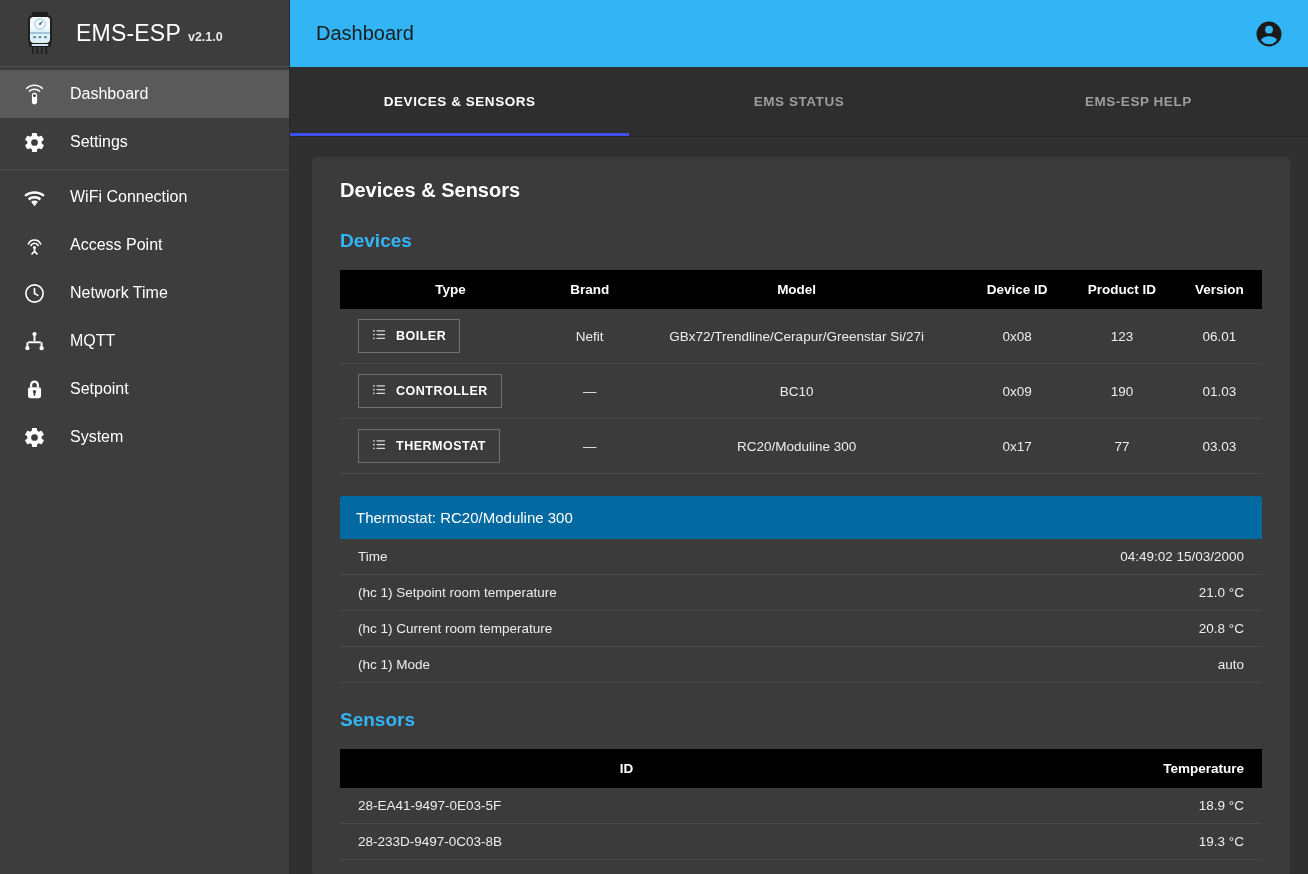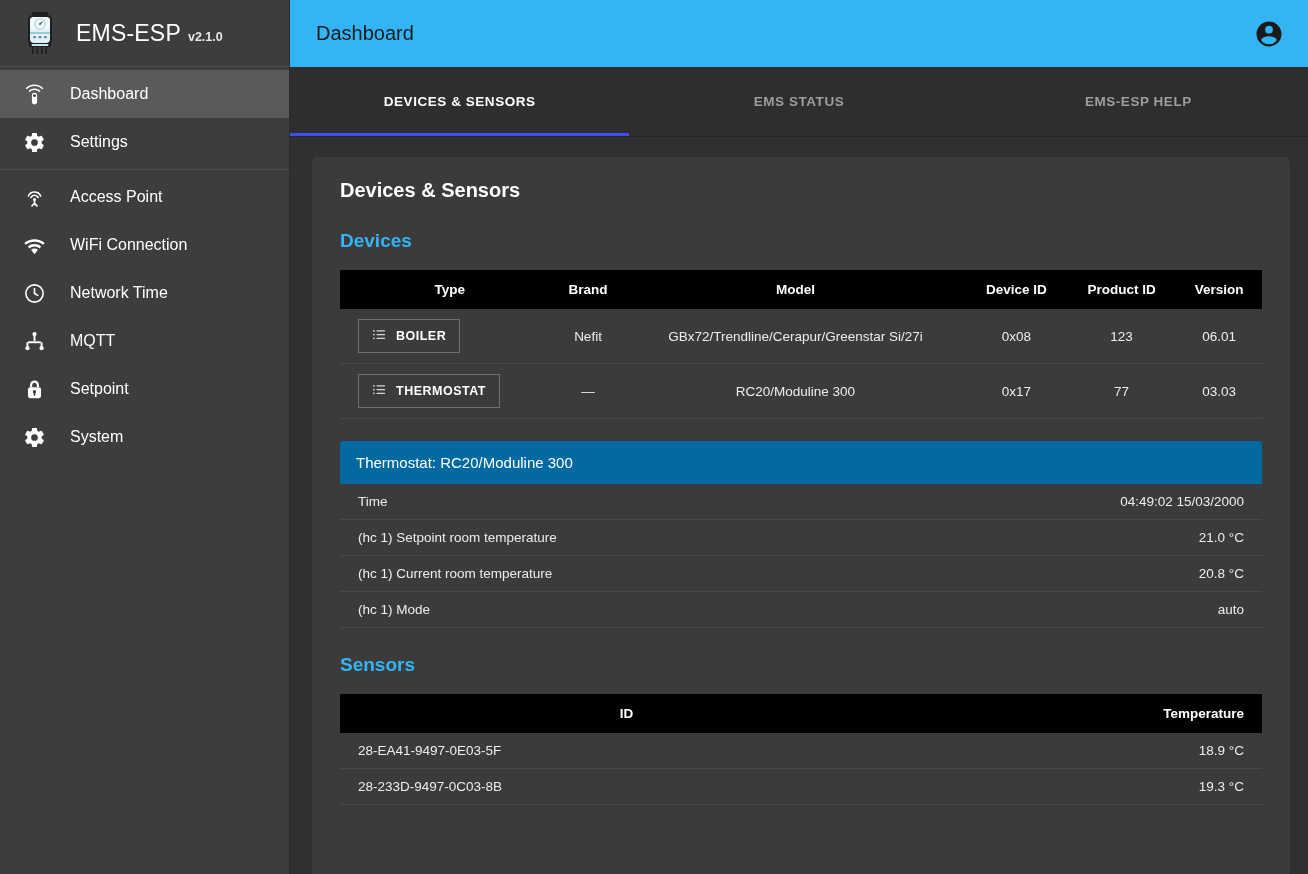--- a/index.html
+++ b/index.html
@@ -175,38 +175,38 @@
         </span>
         <span class="nav-label">Settings</span>
       </div>
     </div>
 
     <div class="nav-sep"></div>
 
     <div class="nav-group">
       <div class="nav-item">
         <span class="nav-ico">
+          <svg viewBox="0 0 24 24" width="23" height="23" fill="#fff">
+            <path d="M12 21l3.6-4.5c-1-.8-2.2-1.3-3.6-1.3s-2.6.5-3.6 1.3L12 21z"></path>
+            <path d="M12 10.5c-2.6 0-5 .9-6.9 2.5l1.6 2c1.5-1.2 3.3-2 5.3-2s3.8.8 5.3 2l1.6-2c-1.9-1.6-4.3-2.5-6.9-2.5z"></path>
+            <path d="M12 5.5c-4 0-7.7 1.4-10.6 3.8l1.6 2C5.4 9.3 8.5 8 12 8s6.6 1.3 9 3.3l1.6-2C19.7 6.9 16 5.5 12 5.5z"></path>
+          </svg>
+        </span>
+        <span class="nav-label">WiFi Connection</span>
+      </div>
+      <div class="nav-item">
+        <span class="nav-ico">
           <svg viewBox="0 0 24 24" width="23" height="23" fill="none" stroke="#fff" stroke-width="1.7" stroke-linecap="round">
             <path d="M5.6 10.4a7 7 0 0112.8 0"></path>
             <path d="M8.2 12a4.3 4.3 0 017.6 0"></path>
             <circle cx="12" cy="14.2" r="1.6" fill="#fff" stroke="none"></circle>
             <path d="M12 15.8v2.4M12 18.2l-2.6 2.6M12 18.2l2.6 2.6"></path>
           </svg>
         </span>
         <span class="nav-label">Access Point</span>
-      </div>
-      <div class="nav-item">
-        <span class="nav-ico">
-          <svg viewBox="0 0 24 24" width="23" height="23" fill="#fff">
-            <path d="M12 21l3.6-4.5c-1-.8-2.2-1.3-3.6-1.3s-2.6.5-3.6 1.3L12 21z"></path>
-            <path d="M12 10.5c-2.6 0-5 .9-6.9 2.5l1.6 2c1.5-1.2 3.3-2 5.3-2s3.8.8 5.3 2l1.6-2c-1.9-1.6-4.3-2.5-6.9-2.5z"></path>
-            <path d="M12 5.5c-4 0-7.7 1.4-10.6 3.8l1.6 2C5.4 9.3 8.5 8 12 8s6.6 1.3 9 3.3l1.6-2C19.7 6.9 16 5.5 12 5.5z"></path>
-          </svg>
-        </span>
-        <span class="nav-label">WiFi Connection</span>
       </div>
       <div class="nav-item">
         <span class="nav-ico">
           <svg viewBox="0 0 24 24" width="23" height="23" fill="none" stroke="#fff" stroke-width="1.7" stroke-linecap="round">
             <circle cx="12" cy="12" r="9"></circle>
             <path d="M12 6.8V12l3.4 2"></path>
           </svg>
         </span>
         <span class="nav-label">Network Time</span>
       </div>
@@ -309,20 +309,42 @@
                   <span>
                     <svg viewBox="0 0 24 24" width="15" height="15" fill="#d8d8d8">
                       <circle cx="3" cy="6" r="1.4"></circle>
                         <rect x="7" y="5" width="14" height="2" rx="1"></rect>
                       <circle cx="3" cy="12" r="1.4"></circle>
                         <rect x="7" y="11" width="14" height="2" rx="1"></rect>
                       <circle cx="3" cy="18" r="1.4"></circle>
                         <rect x="7" y="17" width="14" height="2" rx="1"></rect>
                     </svg>
                   </span>
+                  <span>CONTROLLER</span>
+                </span>
+              </td>
+              <td>—</td>
+              <td>BC10</td>
+              <td>0x09</td>
+              <td>190</td>
+              <td>01.03</td>
+            </tr>
+            <tr>
+              <td class="l">
+                <span class="type-chip">
+                  <span>
+                    <svg viewBox="0 0 24 24" width="15" height="15" fill="#d8d8d8">
+                      <circle cx="3" cy="6" r="1.4"></circle>
+                        <rect x="7" y="5" width="14" height="2" rx="1"></rect>
+                      <circle cx="3" cy="12" r="1.4"></circle>
+                        <rect x="7" y="11" width="14" height="2" rx="1"></rect>
+                      <circle cx="3" cy="18" r="1.4"></circle>
+                        <rect x="7" y="17" width="14" height="2" rx="1"></rect>
+                    </svg>
+                  </span>
                   <span>THERMOSTAT</span>
                 </span>
               </td>
               <td>—</td>
               <td>RC20/Moduline 300</td>
               <td>0x17</td>
               <td>77</td>
               <td>03.03</td>
             </tr>
           </tbody>

